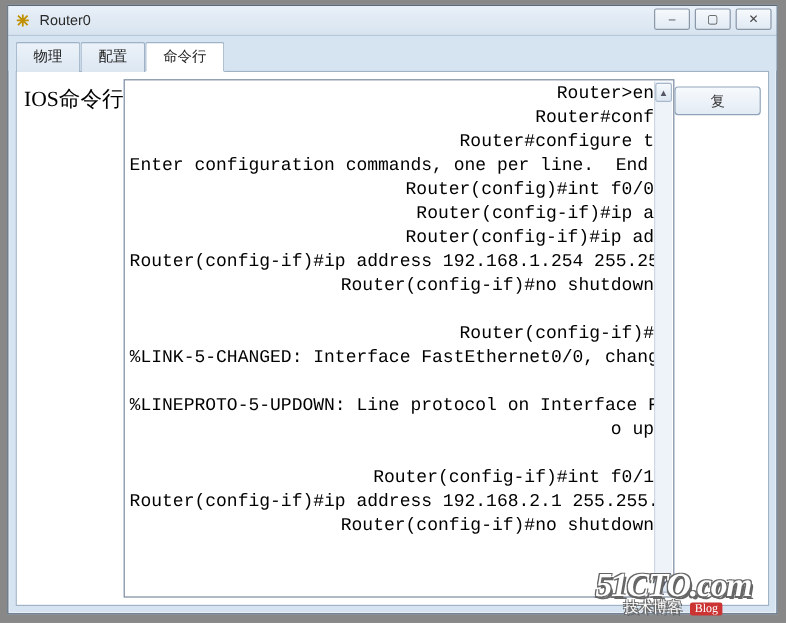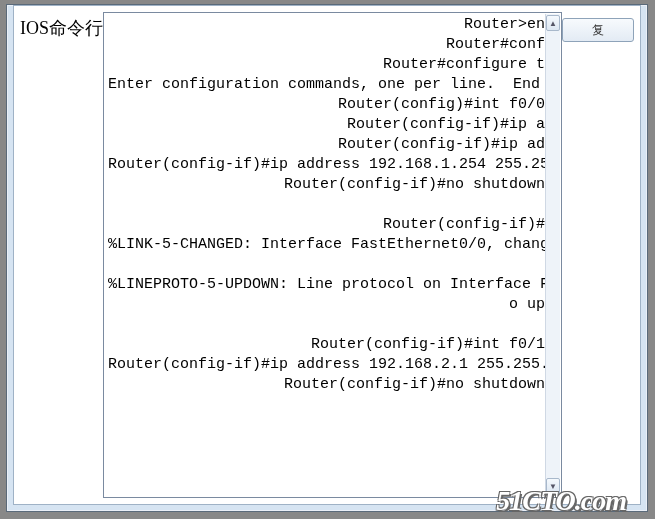--- a/index.html
+++ b/index.html
@@ -198,21 +198,39 @@
     vertical-align: middle;
     text-shadow: none;
     letter-spacing: 0;
     margin-left: 4px;
   }
 </style>
 </head>
 <body>
 
 <div class="window">
-
+  <div class="titlebar">
+    <span class="title-icon">
+      <svg width="14" height="14" viewBox="0 0 14 14">
+          <path d="M2 7 L12 7 M7 2 L7 12 M3 3 L11 11 M11 3 L3 11" stroke="#c09000" stroke-width="1.5" fill="none"></path>
+        </svg>
+    </span>
+    <span class="title-text">Router0</span>
+    <div class="win-controls">
+      <div class="win-btn">–</div>
+      <div class="win-btn">▢</div>
+      <div class="win-btn">✕</div>
+    </div>
+  </div>
+
+  <div class="tabs">
+    <div class="tab">物理</div>
+    <div class="tab">配置</div>
+    <div class="tab active">命令行</div>
+  </div>
 
   <div class="tab-panel">
     <div class="panel-heading">IOS命令行</div>
 
     <div class="terminal-wrap">
       <div class="terminal">Router&gt;en
 Router#conf
 Router#configure t
 Enter configuration commands, one per line.  End with CNTL/
 Router(config)#int f0/0
@@ -237,13 +255,17 @@
     </div>
 
     <div class="footer-row">
       <div class="footer-btn">复</div>
     </div>
   </div>
 </div>
 
 <div class="watermark">
   <span>51CTO.com</span>
+  <span class="sub">
+    <span>技术博客</span>
+    <span class="blog">Blog</span>
+  </span>
 </div>
 
 </body></html>

